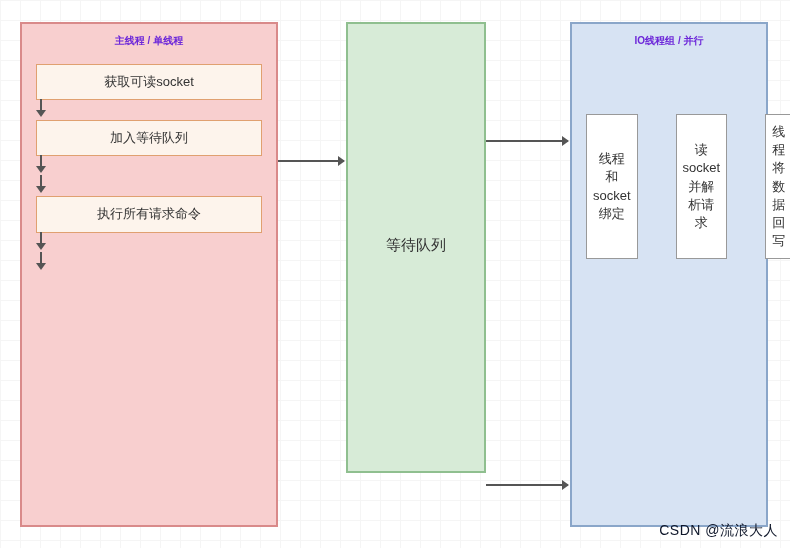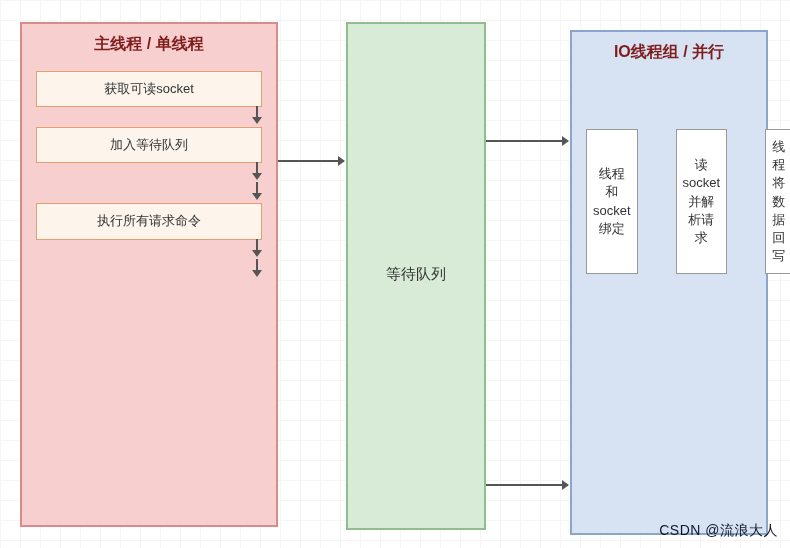--- a/index.html
+++ b/index.html
@@ -17,40 +17,40 @@
     }
     .panel {
       position: absolute;
       border: 2px solid;
       display: flex;
       flex-direction: column;
       align-items: center;
       padding: 10px 14px 14px 14px;
     }
     .panel-title {
-      font-size: 16px;
+      font-size: 10px;
       font-weight: 600;
       text-align: right;
       margin-bottom: 16px;
-      color: #7f1d1d;
+      color: #6d28d9;
     }
     
     .panel-left {
       left: 20px; top: 22px; width: 258px; height: 505px;
       background: #f8cfcf; border-color: #d98a8a;
     }
     
     .panel-mid {
-      left: 346px; top: 22px; width: 140px; height: 508px;
+      left: 346px; top: 22px; width: 140px; height: 451px;
       background: #d7ebd7; border-color: #8fbf8f;
       justify-content: center;
     }
     
     .panel-right {
-      left: 570px; top: 30px; width: 198px; height: 505px;
+      left: 570px; top: 22px; width: 198px; height: 505px;
       background: #d7e3f3; border-color: #8aa6c9;
     }
     .box {
       background: #fff;
       border: 1px solid;
       width: 100%;
       text-align: center;
       font-size: 13px;
       color: #333;
       display: flex;
@@ -69,21 +69,21 @@
       margin: 3px 0;
       position: relative;
     }
     .arrow-down::before {
       content: "";
       position: absolute;
       left: -1px; top: -18px;
       width: 2px; height: 12px;
       background: #555;
     }
-    .panel-left .flow { display:flex; flex-direction:column; align-items:flex-end; width:100%; gap:0; }
+    .panel-left .flow { display:flex; flex-direction:column; align-items:flex-start; width:100%; gap:0; }
     .panel-left .flow .arrow-wrap { height:20px; display:flex; align-items:flex-end; justify-content:center; }
     .panel-right .stack { display:flex; flex-direction:row; width:100%; gap:38px; margin-top:50px; }
     .panel-right .box { min-height: 50px; }
     .panel-mid .mid-label { font-size: 15px; font-weight: 500; color:#333; }
     
     .harrow {
       position: absolute;
       height: 2px;
       background: #555;
     }

